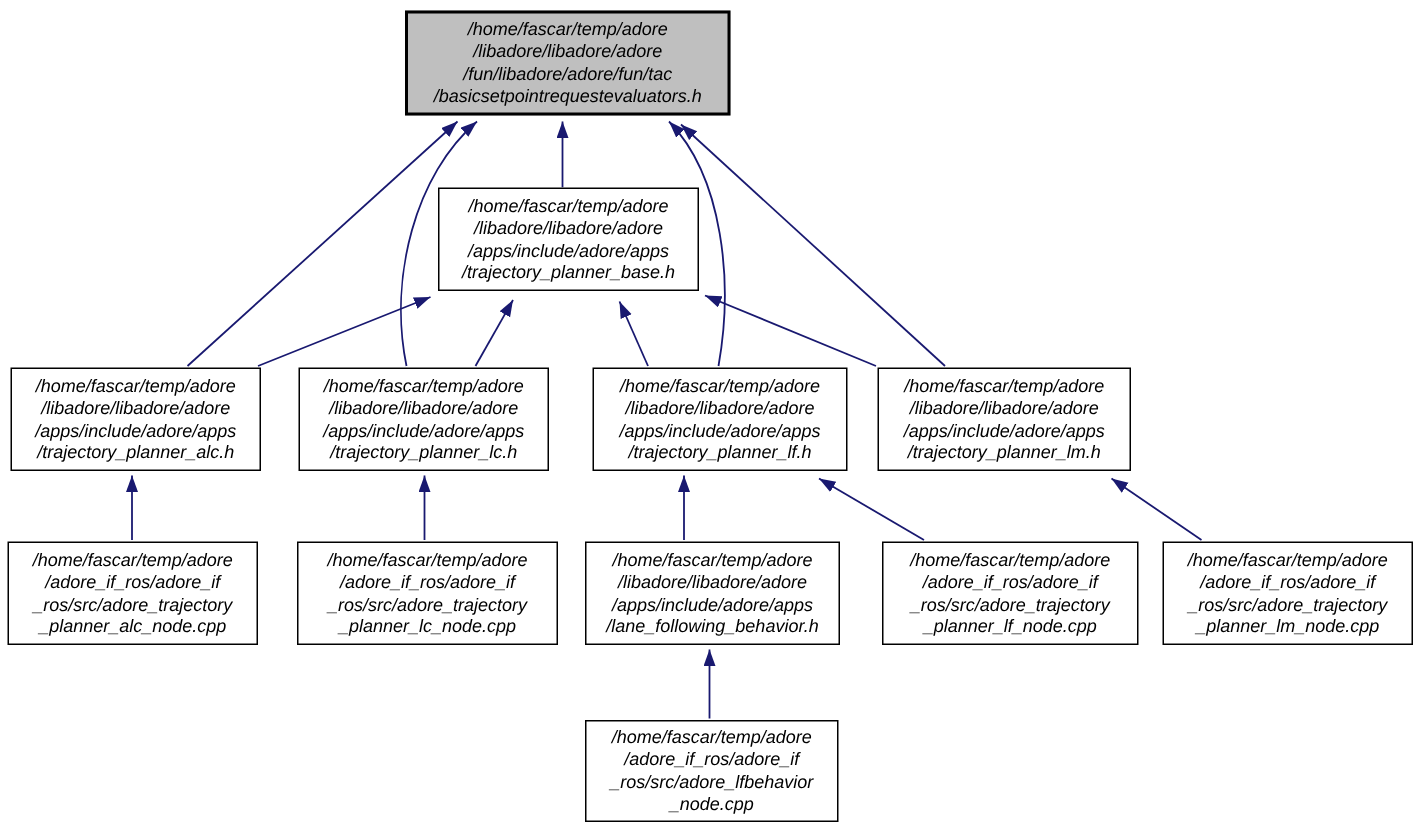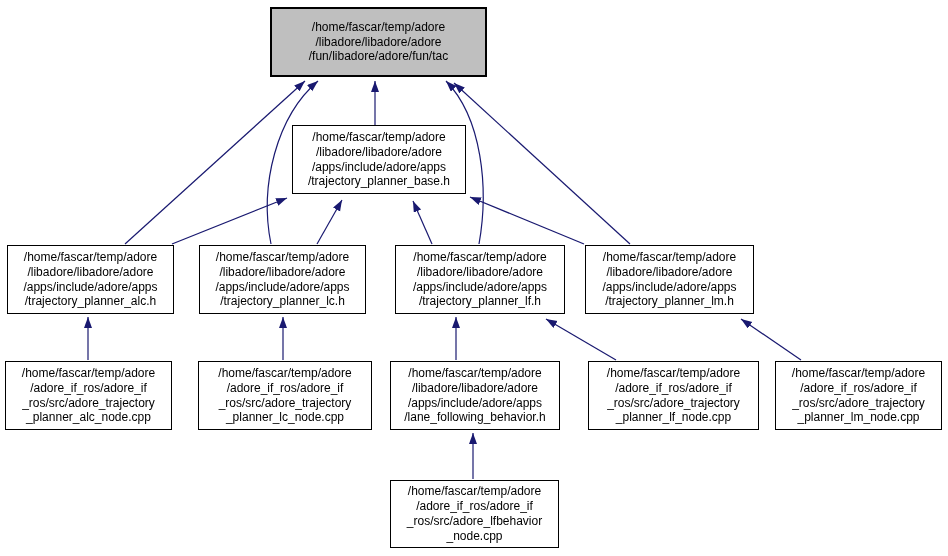--- a/index.html
+++ b/index.html
@@ -29,20 +29,21 @@
     display: flex;
     flex-direction: column;
     justify-content: center;
     align-items: center;
     text-align: center;
     font-size: 12px;
     line-height: 14.8px;
     color: #000000;
     cursor: pointer;
     padding: 1px 2px;
+    font-style: italic;
   }
   .node.highlight {
     background: #bfbfbf;
     border-width: 2px;
   }
   .node span {
     white-space: nowrap;
     display: block;
   }
 </style>
@@ -72,20 +73,21 @@
         <path class="edge" d="M616,360 L546,319" stroke="#191970" marker-end="url(#arrowhead)"></path>
         <path class="edge" d="M801,360 L741,319" stroke="#191970" marker-end="url(#arrowhead)"></path>
         <path class="edge" d="M473,479 L473,433" stroke="#191970" marker-end="url(#arrowhead)"></path>
       </g>
   </svg>
   <div id="nodes">
       <div class="node highlight" style="left: 270px; top: 7px; width: 217px; height: 70px; border-color: rgb(0, 0, 0); color: rgb(0, 0, 0); background: rgb(191, 191, 191);">
         <span>/home/fascar/temp/adore</span>
         <span>/libadore/libadore/adore</span>
         <span>/fun/libadore/adore/fun/tac</span>
+        <span>/basicsetpointrequestevaluators.h</span>
       </div>
       <div class="node" style="left: 292px; top: 125px; width: 174px; height: 69px; border-color: rgb(0, 0, 0); color: rgb(0, 0, 0);">
         <span>/home/fascar/temp/adore</span>
         <span>/libadore/libadore/adore</span>
         <span>/apps/include/adore/apps</span>
         <span>/trajectory_planner_base.h</span>
       </div>
       <div class="node" style="left: 7px; top: 245px; width: 167px; height: 69px; border-color: rgb(0, 0, 0); color: rgb(0, 0, 0);">
         <span>/home/fascar/temp/adore</span>
         <span>/libadore/libadore/adore</span>

